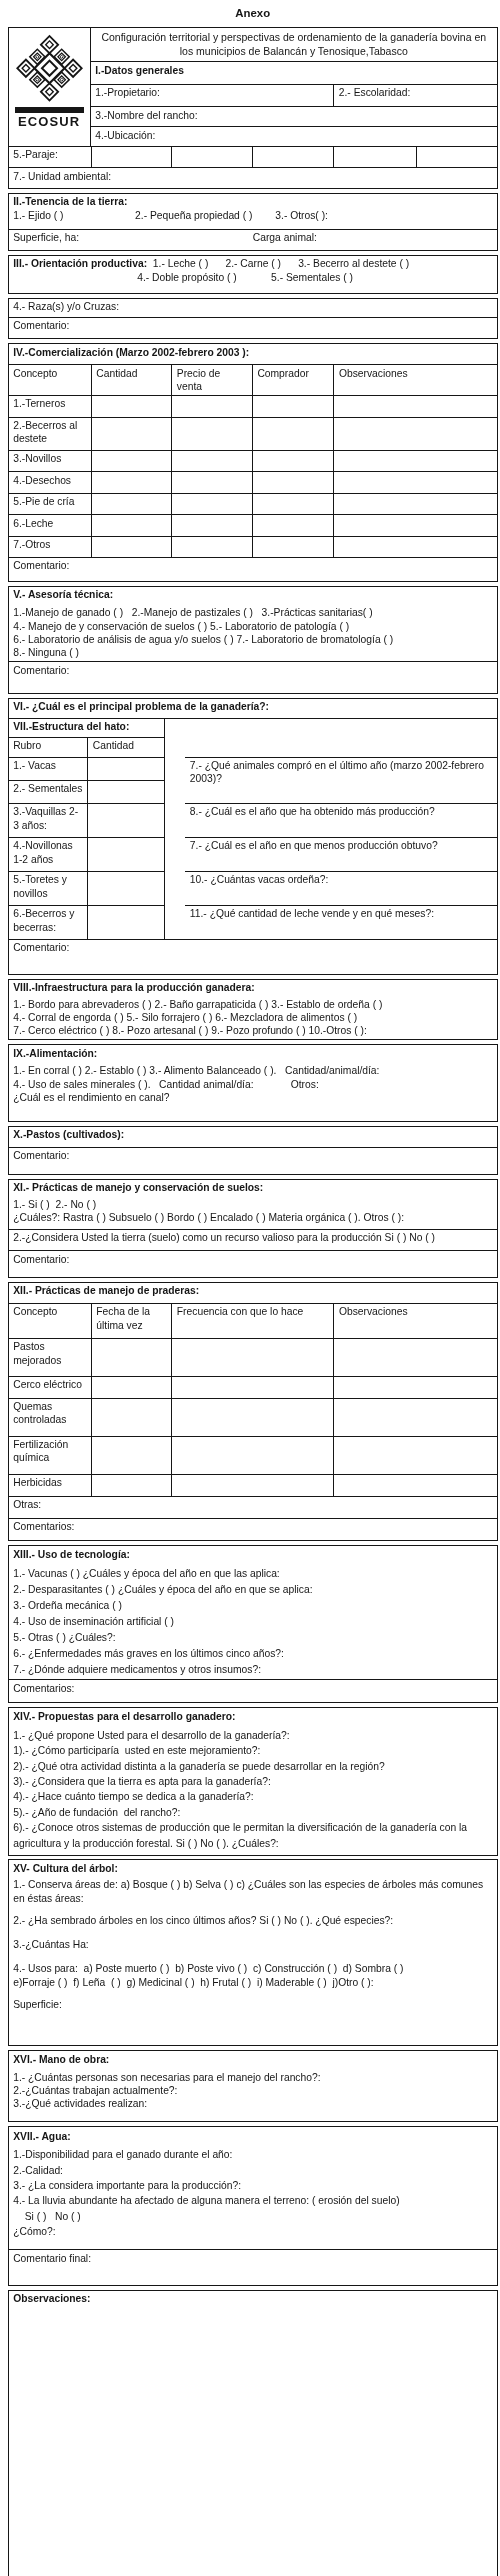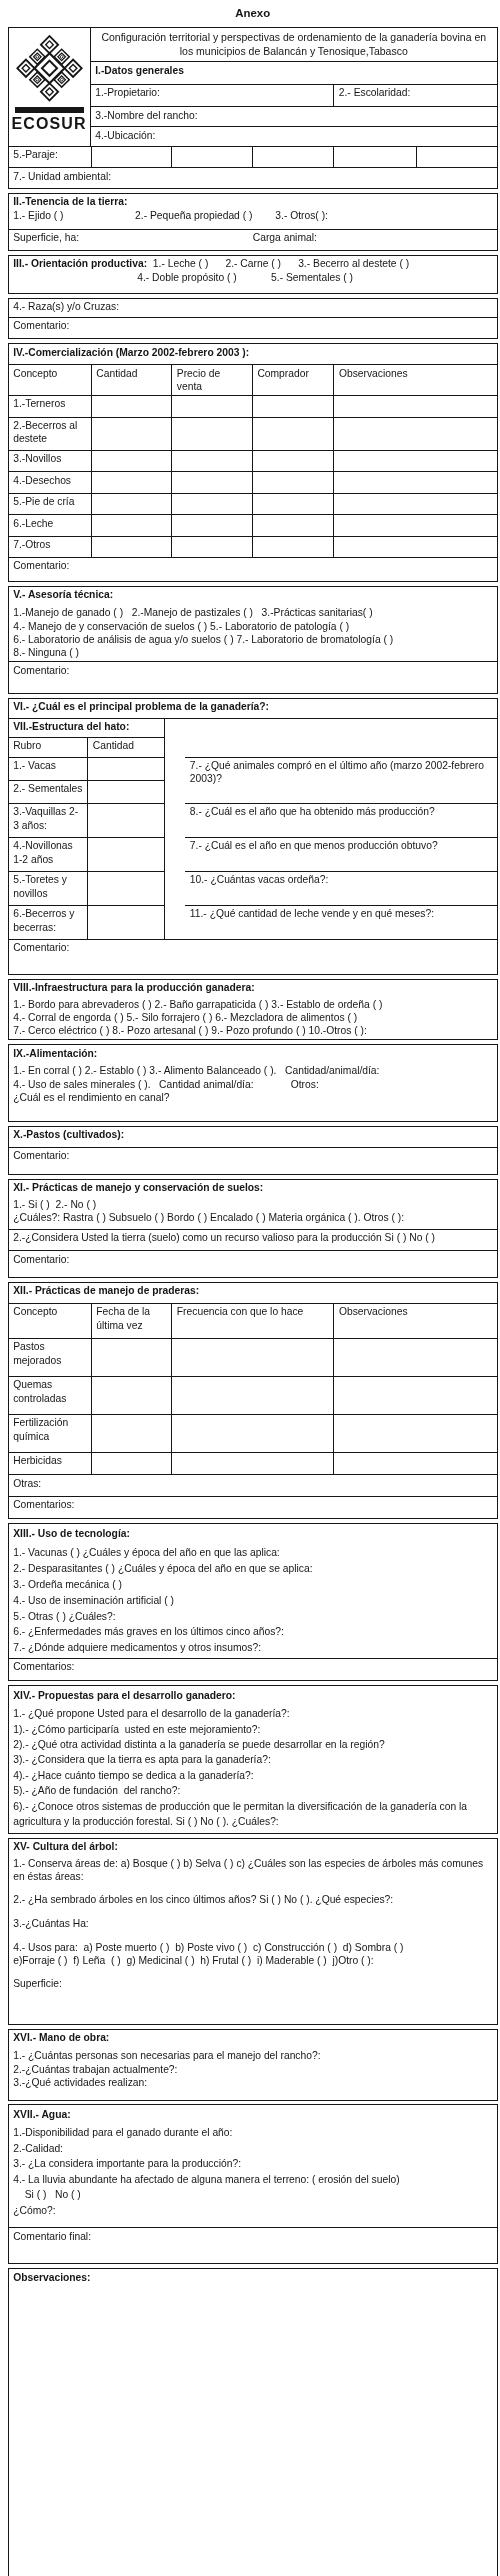--- a/index.html
+++ b/index.html
@@ -21,21 +21,21 @@
   .h24{min-height:18.3px;} .h25{min-height:19px;} .h26{min-height:20px;} .h27{min-height:20.6px;}
   .h28{min-height:21.4px;} .h30{min-height:23px;} .h34{min-height:26px;} .h40{min-height:30.5px;}
   .h42{min-height:32px;} .h44{min-height:34px;} .h46{min-height:35px;} .h48{min-height:37px;}
   
   .hdr{display:flex;align-items:stretch;}
   .logo-cell{width:16.8%;border-right:1.1px solid #161616;display:flex;flex-direction:column;
     align-items:center;justify-content:flex-start;padding:6.1px 3.1px 3.1px 3.1px;box-sizing:border-box;}
   .hdr-right{width:83.2%;display:flex;flex-direction:column;}
   .title-cell{text-align:center;font-size:10.5px;padding:3.1px 6.1px;}
   .logo-bar{width:92%;height:6.1px;background:#161616;margin-top:3.1px;}
-  .logo-text{font-weight:bold;font-size:16px;letter-spacing:1.1px;margin-top:0.8px;}
+  .logo-text{font-weight:bold;font-size:13px;letter-spacing:1.1px;margin-top:0.8px;}
   
   .hato{display:flex;border-top:1.1px solid #161616;}
   .hato-left{width:33.3%;}
   .hato-right{width:66.7%;border-left:1.1px solid #161616;padding-left:20px;}
   .hlr{display:flex;box-sizing:border-box;}
   .hlr + .hlr{border-top:1.1px solid #161616;}
   .hc{width:50.5%;padding:1.5px 4.6px;box-sizing:border-box;}
   .hc + .hc{border-left:1.1px solid #161616;width:49.5%;}
   .hrr{padding:1.5px 4.6px;box-sizing:border-box;}
   .hrr + .hrr{border-top:1.1px solid #161616;}
@@ -359,20 +359,26 @@
       <div class="c h44" style="width:16.5%">Fecha de la última vez</div>
       <div class="c h44" style="width:33.2%">Frecuencia con que lo hace</div>
       <div class="c h44" style="width:33.5%">Observaciones</div>
     </div>
     <div class="r h48">
       <div class="c h48" style="width:16.8%">Pastos mejorados</div>
       <div class="c h48" style="width:16.5%"></div>
       <div class="c h48" style="width:33.2%"></div>
       <div class="c h48" style="width:33.5%"></div>
     </div>
+    <div class="r h27">
+      <div class="c h27" style="width:16.8%">Cerco eléctrico</div>
+      <div class="c h27" style="width:16.5%"></div>
+      <div class="c h27" style="width:33.2%"></div>
+      <div class="c h27" style="width:33.5%"></div>
+    </div>
     <div class="r h48">
       <div class="c h48" style="width:16.8%">Quemas controladas</div>
       <div class="c h48" style="width:16.5%"></div>
       <div class="c h48" style="width:33.2%"></div>
       <div class="c h48" style="width:33.5%"></div>
     </div>
     <div class="r h48">
       <div class="c h48" style="width:16.8%">Fertilización química</div>
       <div class="c h48" style="width:16.5%"></div>
       <div class="c h48" style="width:33.2%"></div>

